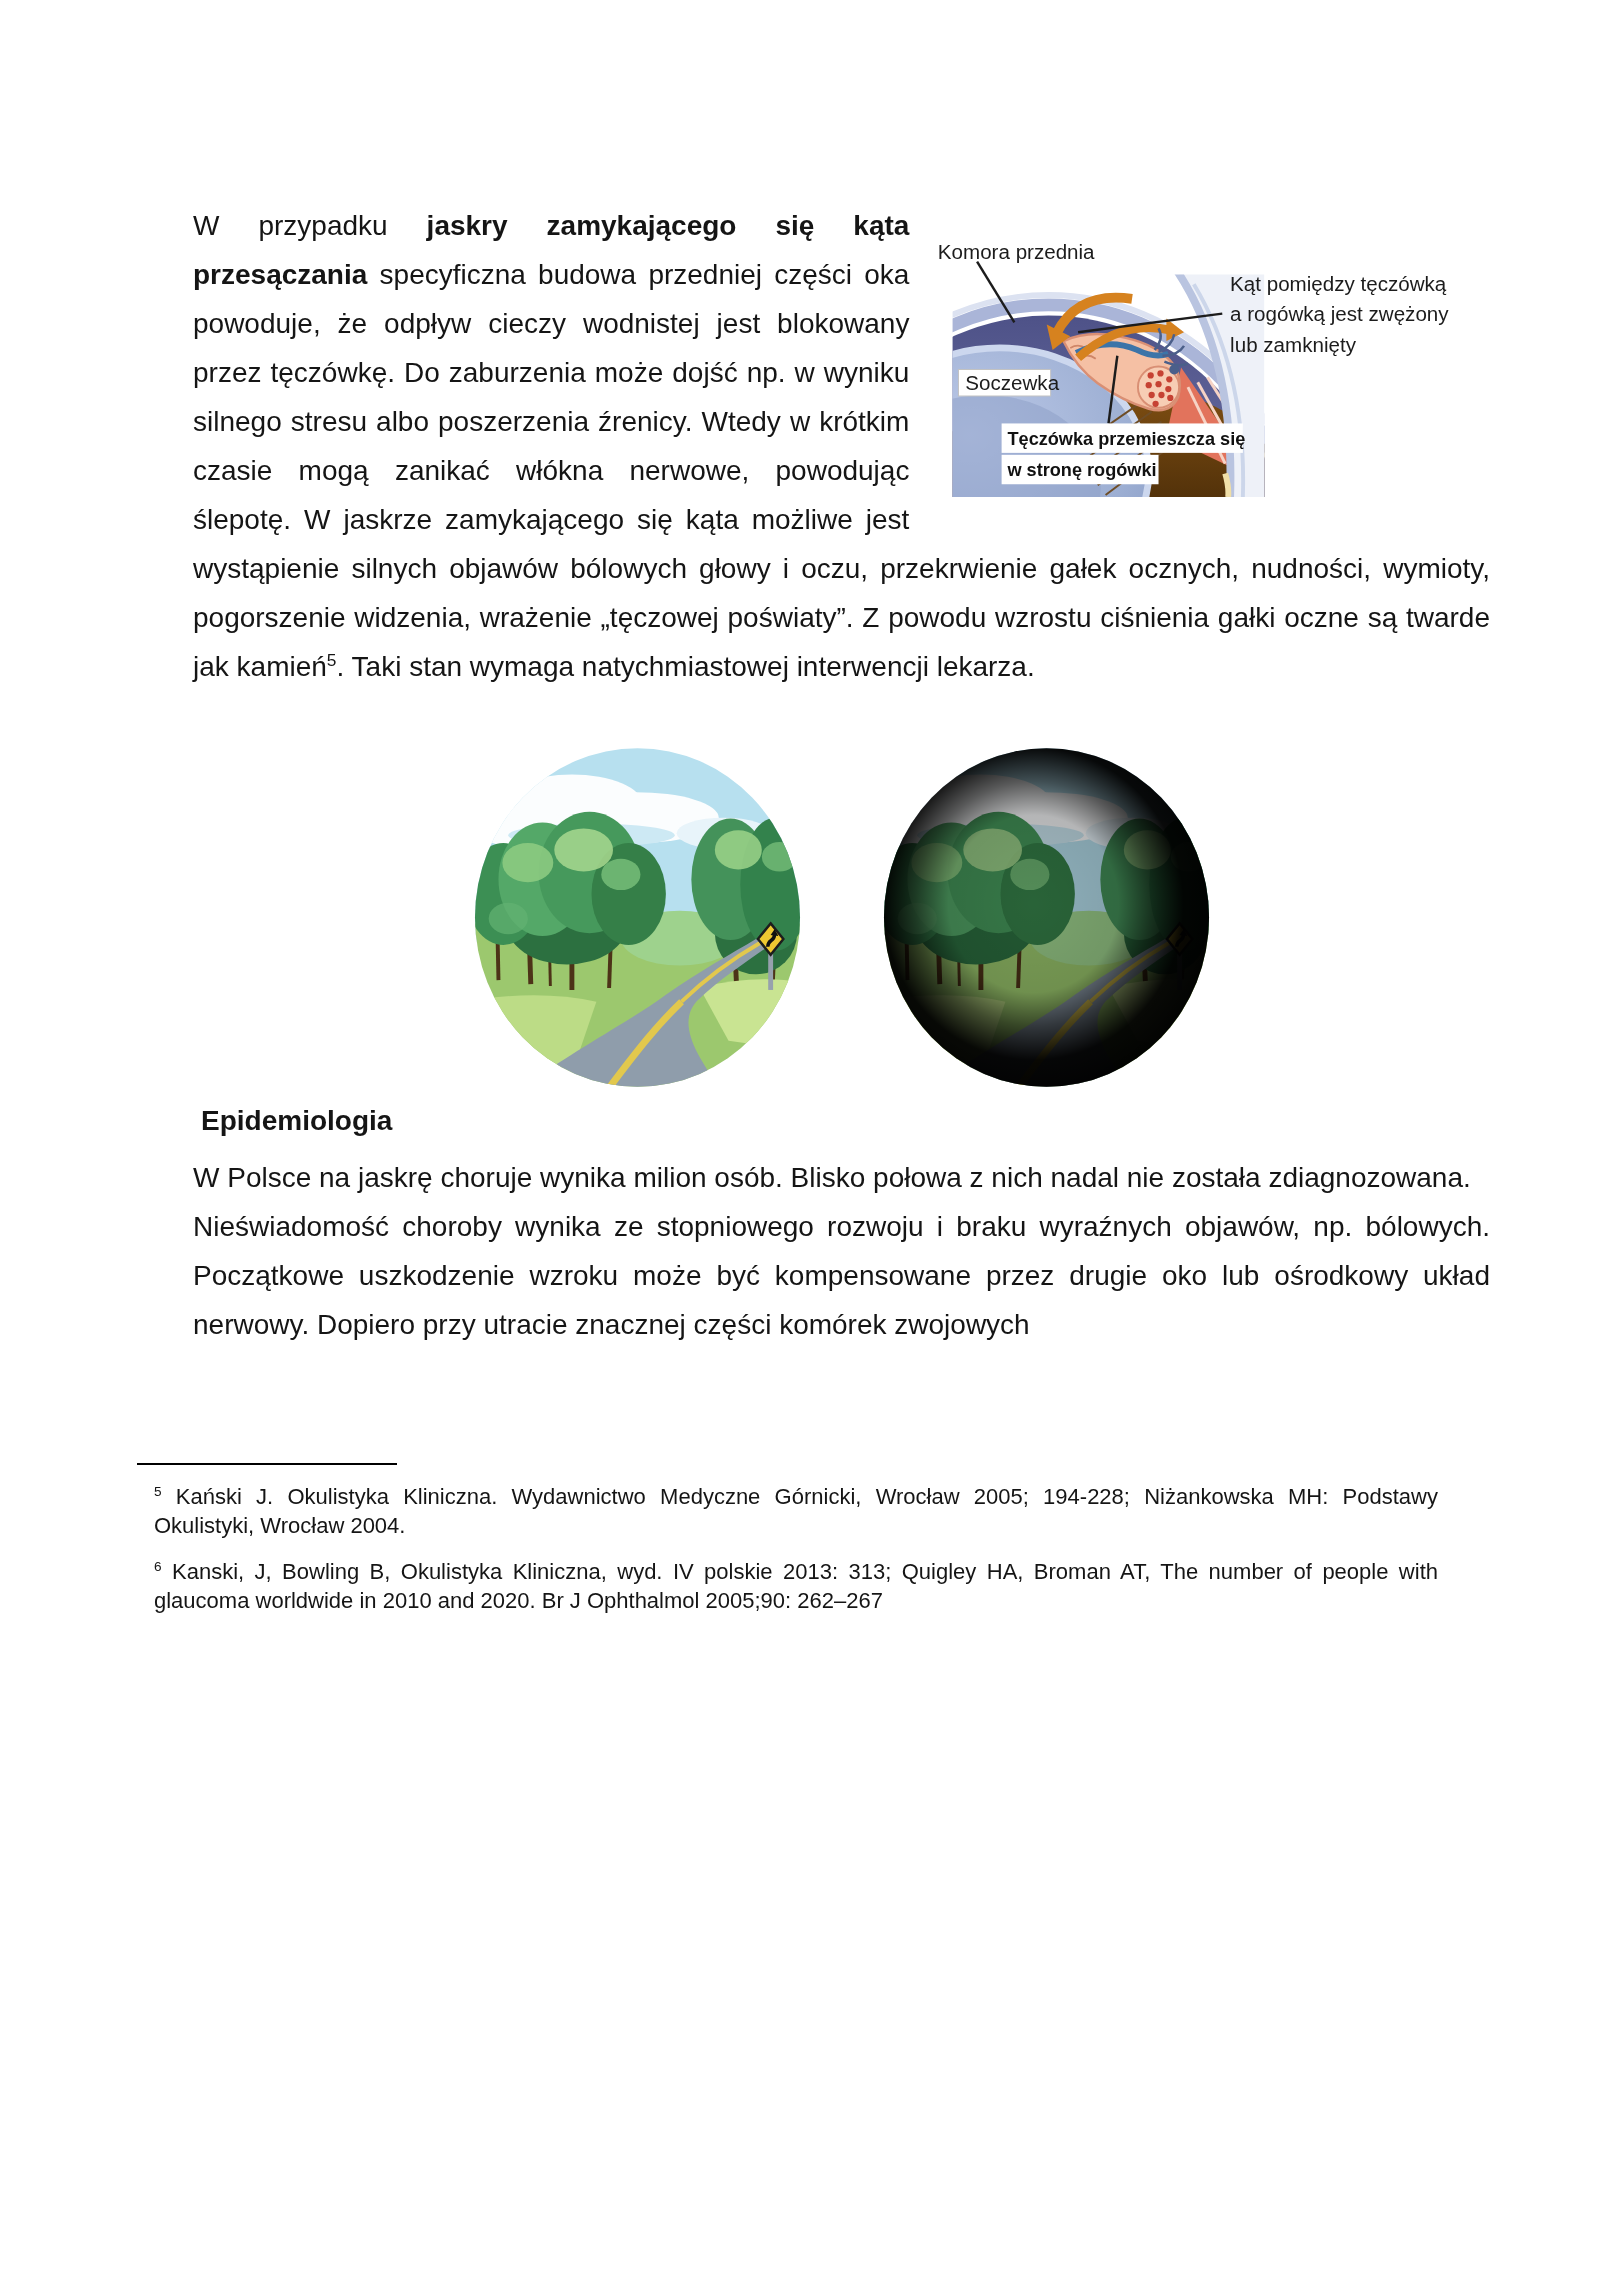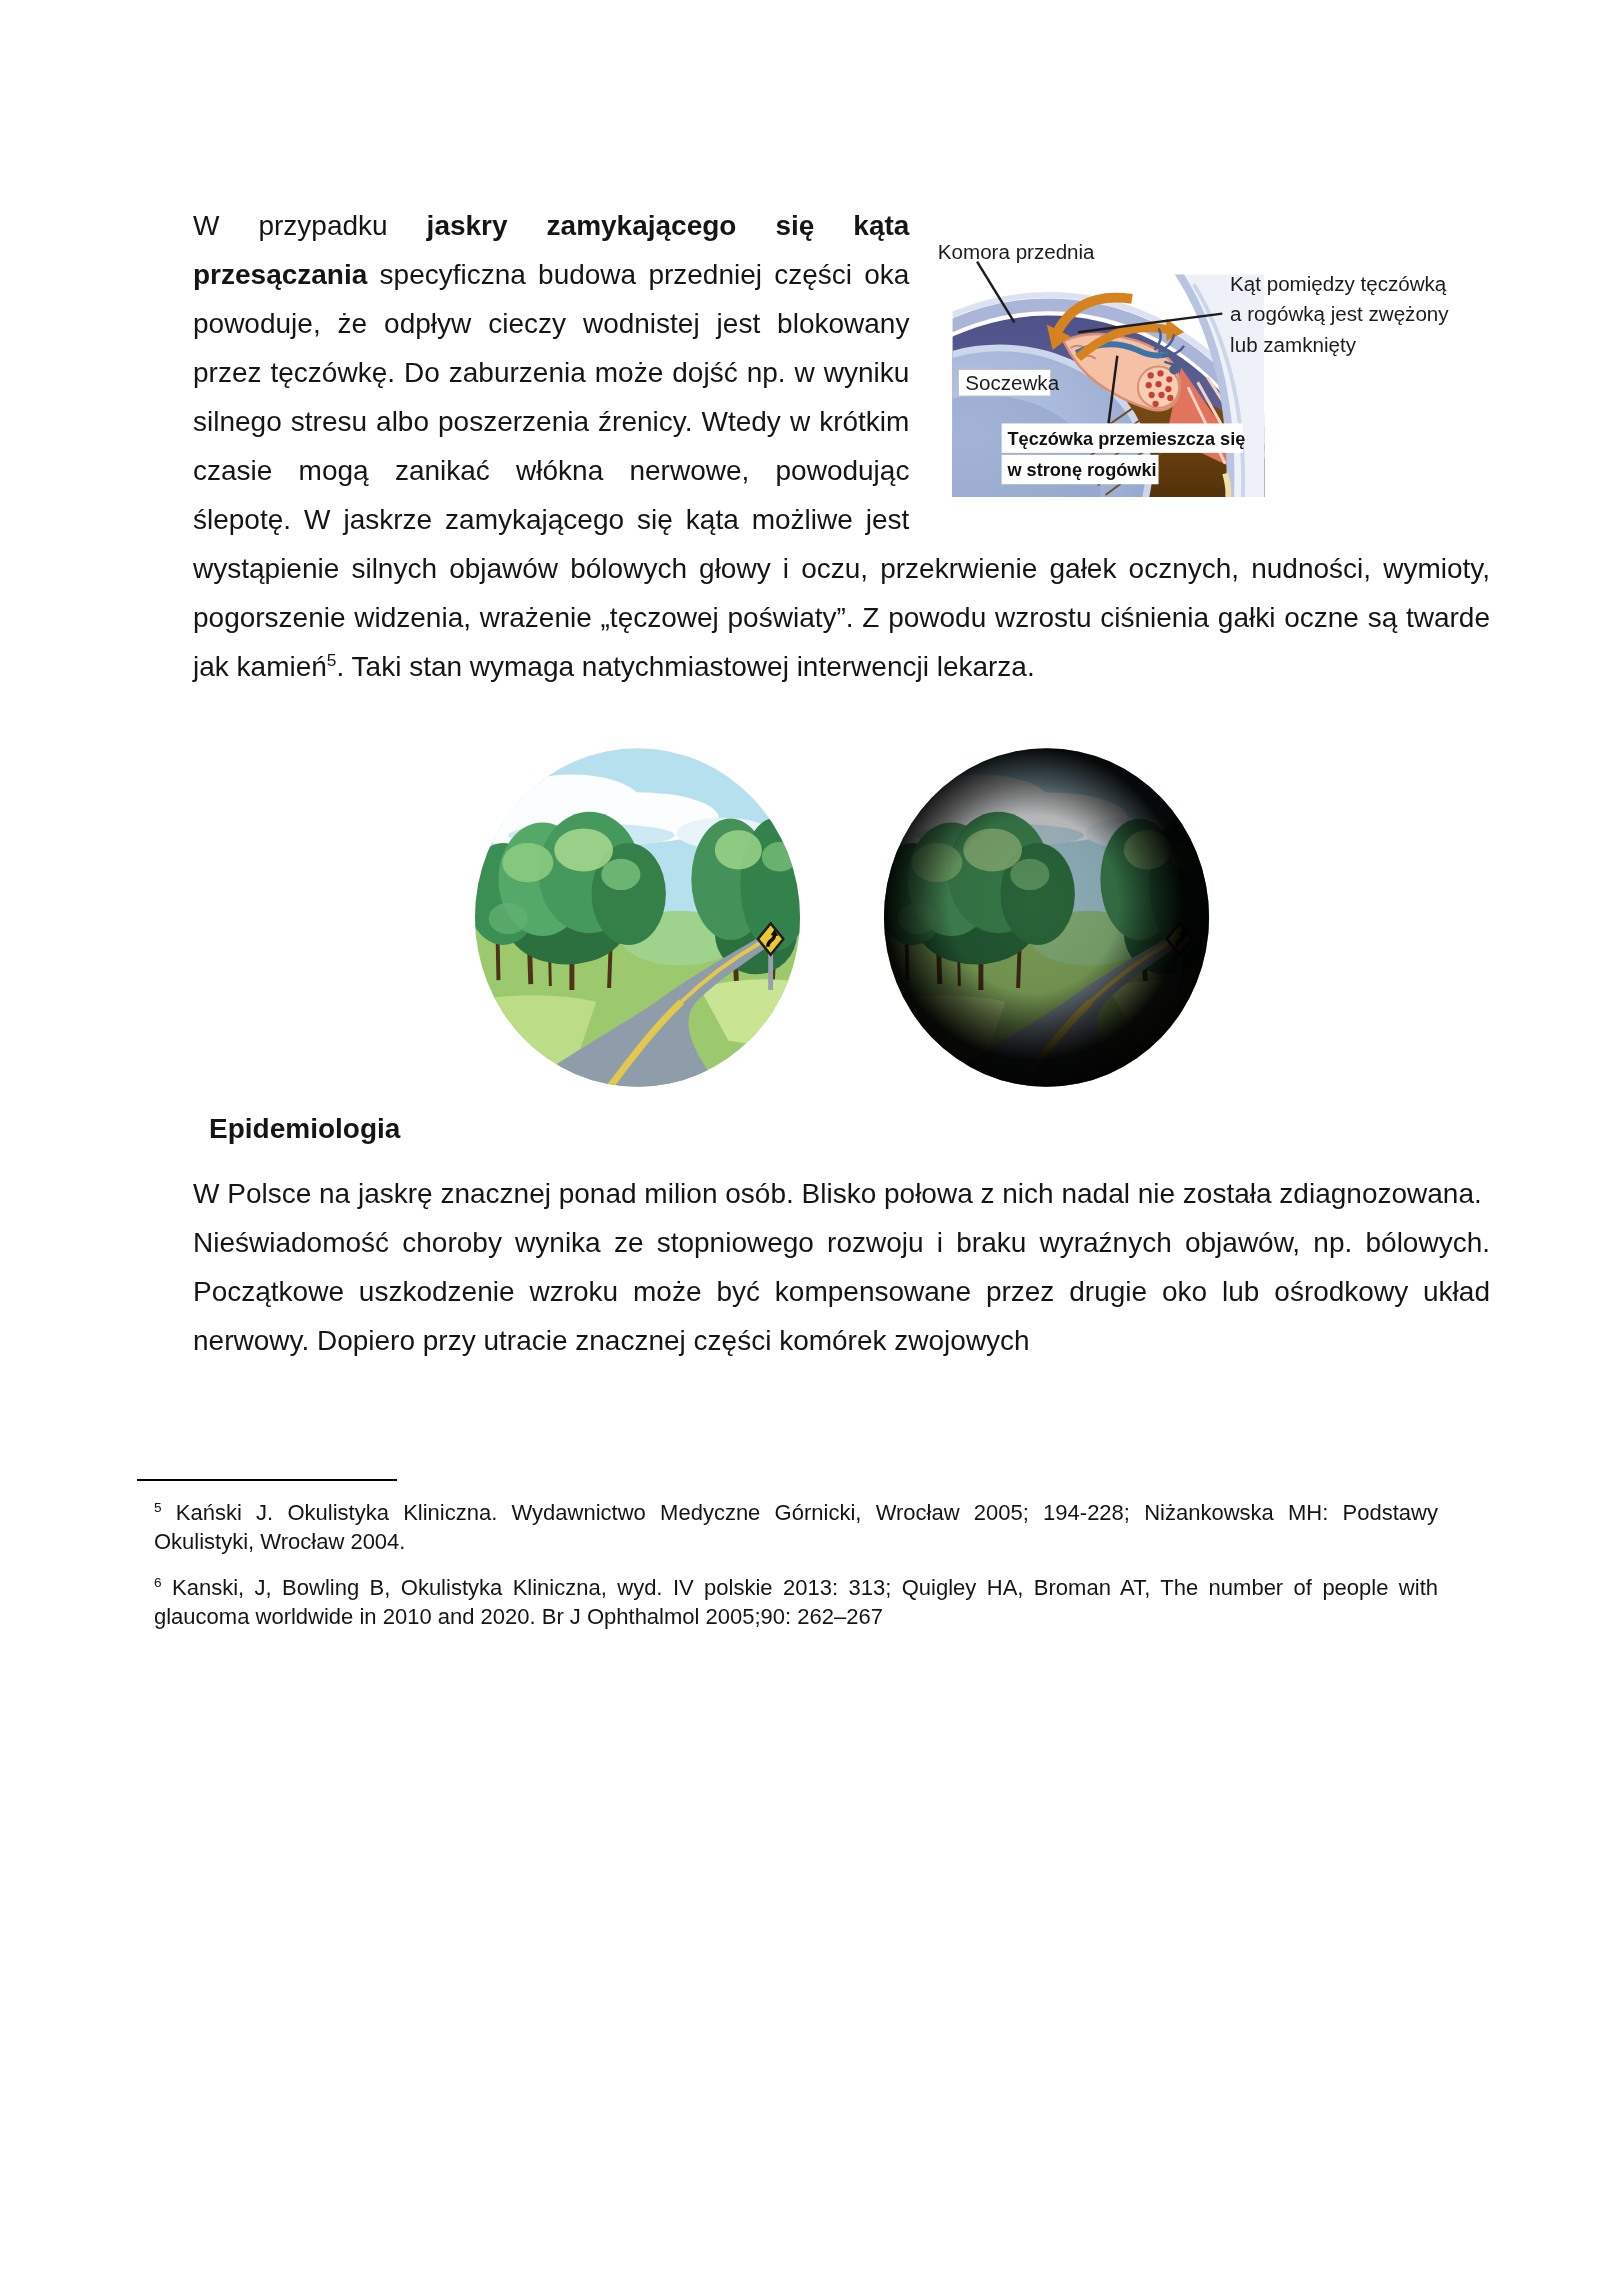--- a/index.html
+++ b/index.html
@@ -5,21 +5,21 @@
   html,body{margin:0;padding:0;background:#888;}
   .page{
     width:1621px;height:2293px;background:#ffffff;margin:0 auto;
     position:relative;overflow:hidden;
     font-family:"Liberation Sans",sans-serif;color:#151515;
   }
   .content{padding:201px 131px 0 193px;}
   p.body{font-size:28px;line-height:49px;text-align:justify;margin:0;}
   p.body b{font-weight:bold;}
   sup{font-size:0.62em;vertical-align:super;line-height:0;}
-  h2.doc-heading{font-size:28px;line-height:49px;font-weight:bold;margin:16px;text-align:left;}
+  h2.doc-heading{font-size:28px;line-height:49px;font-weight:bold;margin:8px;text-align:left;}
   .figure-float{
     float:right;width:559px;height:260px;
     margin:39px 0 44px 21.6px;
     text-decoration:underline;
   }
   .figure-float svg{display:block;width:559px;height:260px;}
   .fig-label{font-family:"Liberation Sans",sans-serif;font-size:21px;fill:#1c1c1c;}
   .fig-label-bold{font-family:"Liberation Sans",sans-serif;font-size:18.5px;font-weight:bold;fill:#111;}
   .ovals{display:flex;justify-content:center;align-items:flex-start;gap:82px;margin-top:56px;height:341px;}
   .oval svg{display:block;width:327px;height:341px;}
@@ -220,21 +220,21 @@
             <rect width="334" height="348" fill="#000" opacity="0.22"></rect>
             <rect width="334" height="348" fill="url(#vig)"></rect>
           </g>
         </svg>
       </div>
     </div>
 
     <h2 class="doc-heading h-epi">Epidemiologia</h2>
 
 
-    <p class="body p-poland">W Polsce na jaskrę znacznej ponad milion osób. Blisko połowa z nich nadal nie została zdiagnozowana.</p>
+    <p class="body p-poland">W Polsce na jaskrę choruje wynika milion osób. Blisko połowa z nich nadal nie została zdiagnozowana.</p>
 
 
     <p class="body p-low">Nieświadomość choroby wynika ze stopniowego rozwoju i braku wyraźnych objawów, np. bólowych. Początkowe uszkodzenie wzroku może być kompensowane przez drugie oko lub ośrodkowy układ nerwowy. Dopiero przy utracie znacznej części komórek zwojowych</p>
 
     <div class="footnote-rule"></div>
 
     <div class="footnotes">
       <p><sup>5</sup><span> Kański J. Okulistyka Kliniczna. Wydawnictwo Medyczne Górnicki, Wrocław 2005; 194-228; Niżankowska MH: Podstawy Okulistyki, Wrocław 2004.</span></p>
       <p><sup>6</sup><span> Kanski, J, Bowling B, Okulistyka Kliniczna, wyd. IV polskie 2013: 313; Quigley HA, Broman AT, The number of people with glaucoma worldwide in 2010 and 2020. Br J Ophthalmol 2005;90: 262–267</span></p>
     </div>

